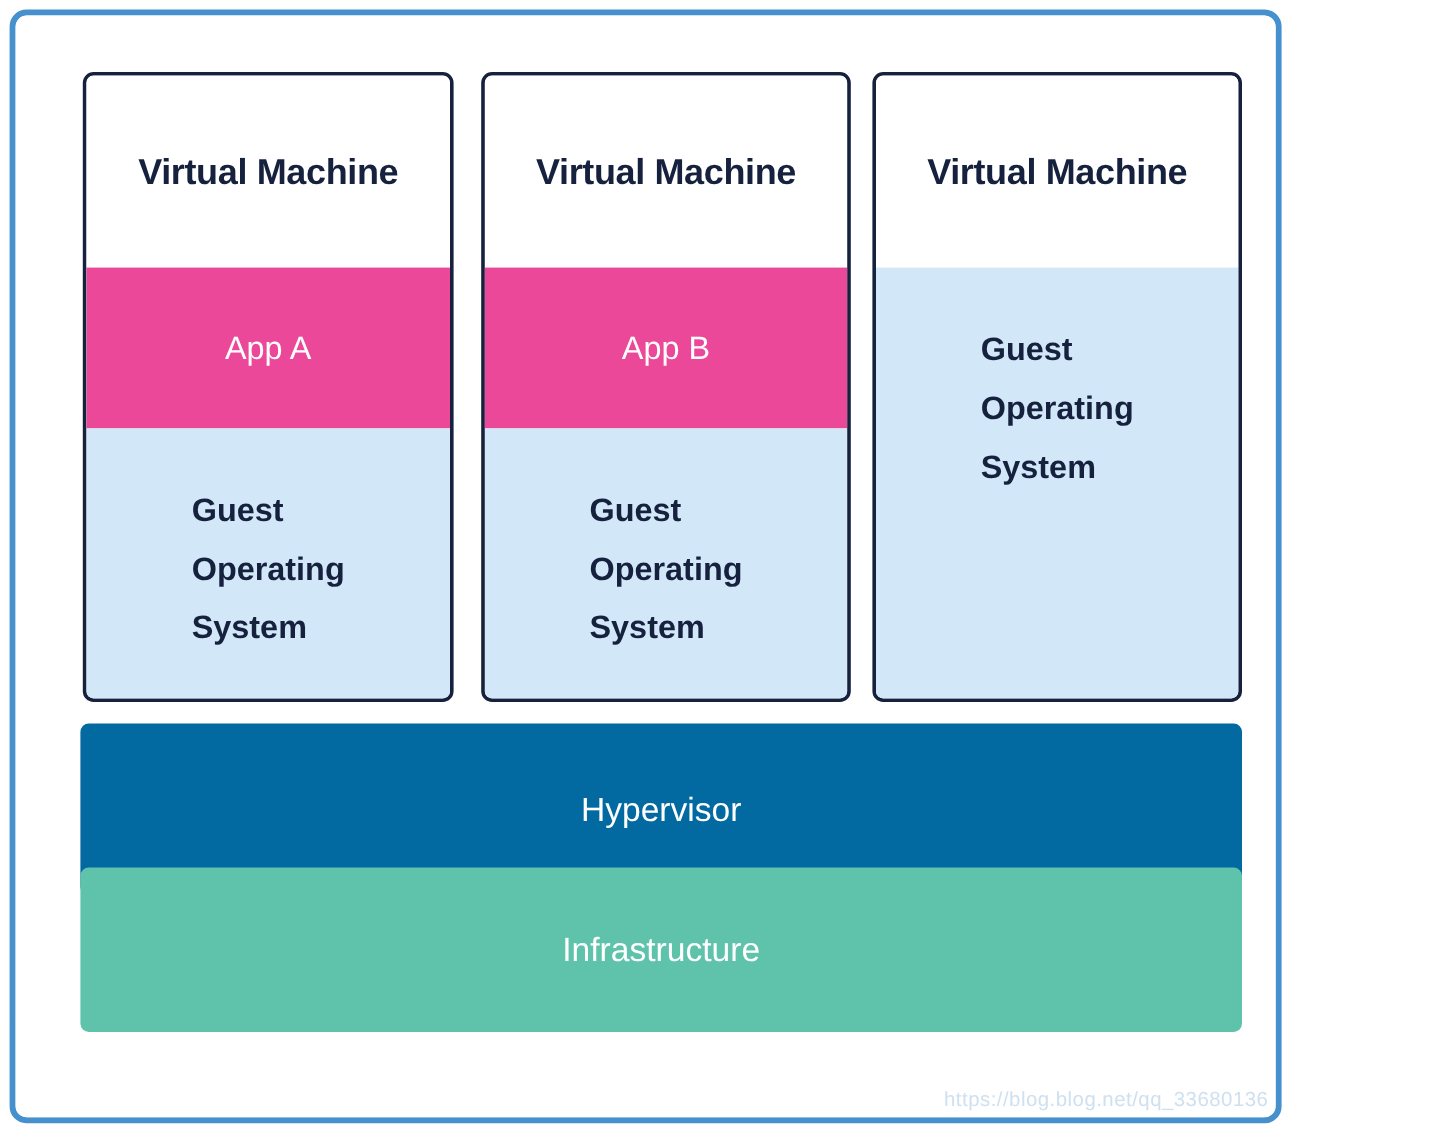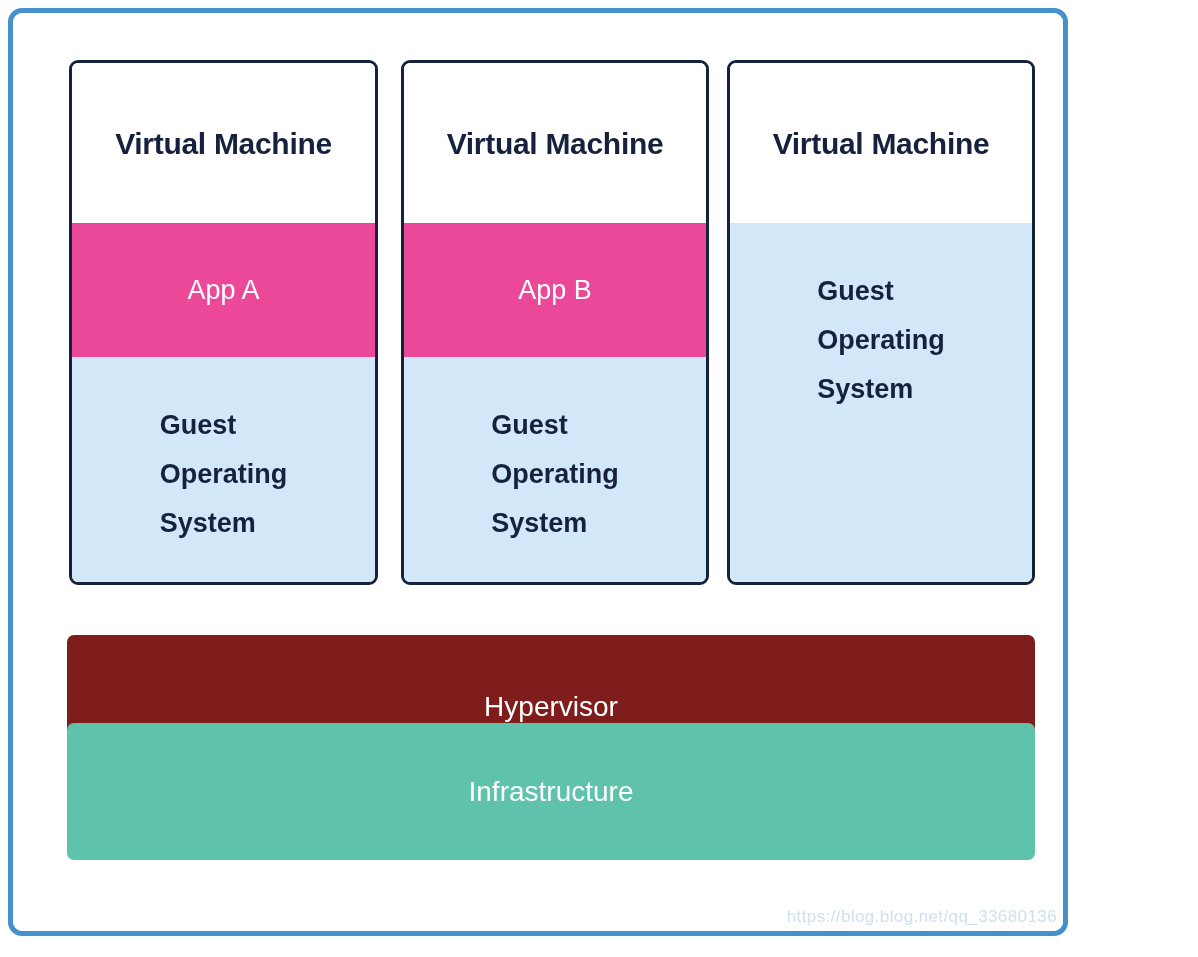--- a/index.html
+++ b/index.html
@@ -132,22 +132,21 @@
   }
   .layer-label {
     font-size: 28px;
     font-weight: 400;
     color: #ffffff;
     text-align: center;
   }
   .bar-hypervisor {
     top: 590px;
     height: 143px;
-    background: #7f1d1d;
-    margin-top: 32px;
+    background: #0369a1;
   }
   .bar-infrastructure {
     top: 710px;
     height: 137px;
     background: #5fc3ac;
   }
 
   
   .watermark {
     position: absolute;

